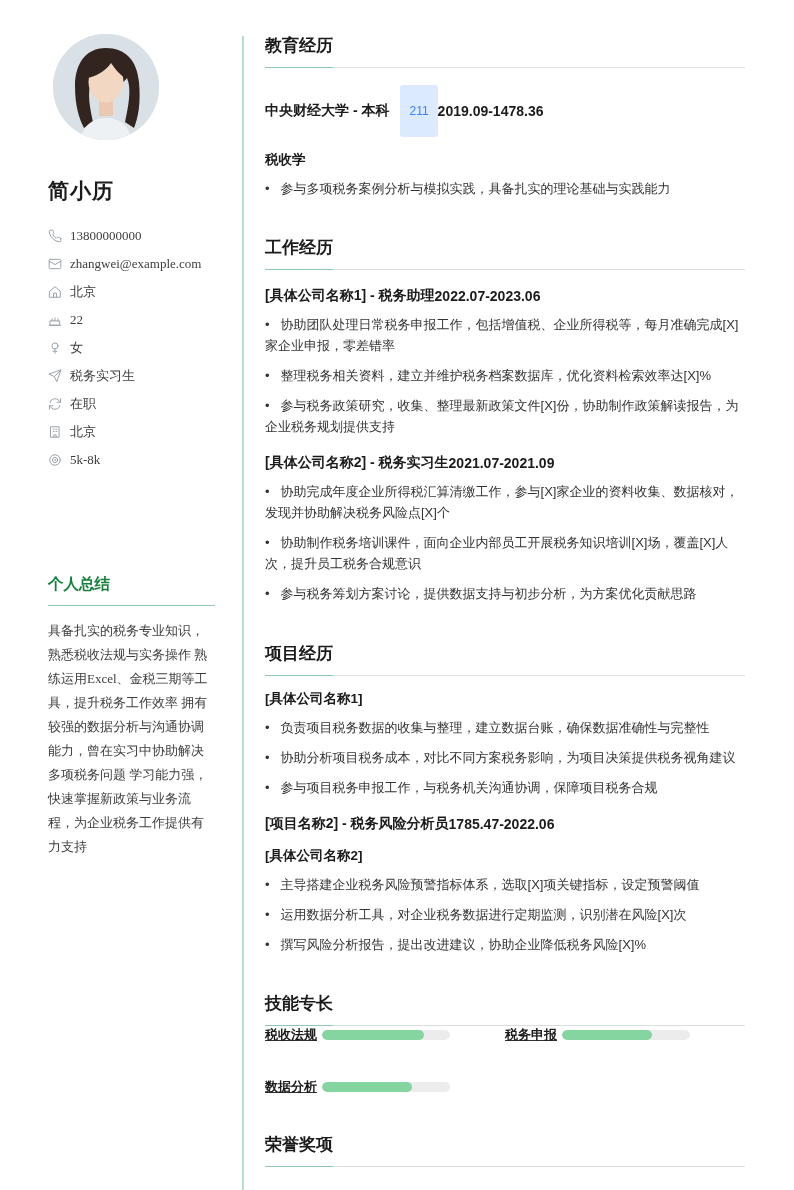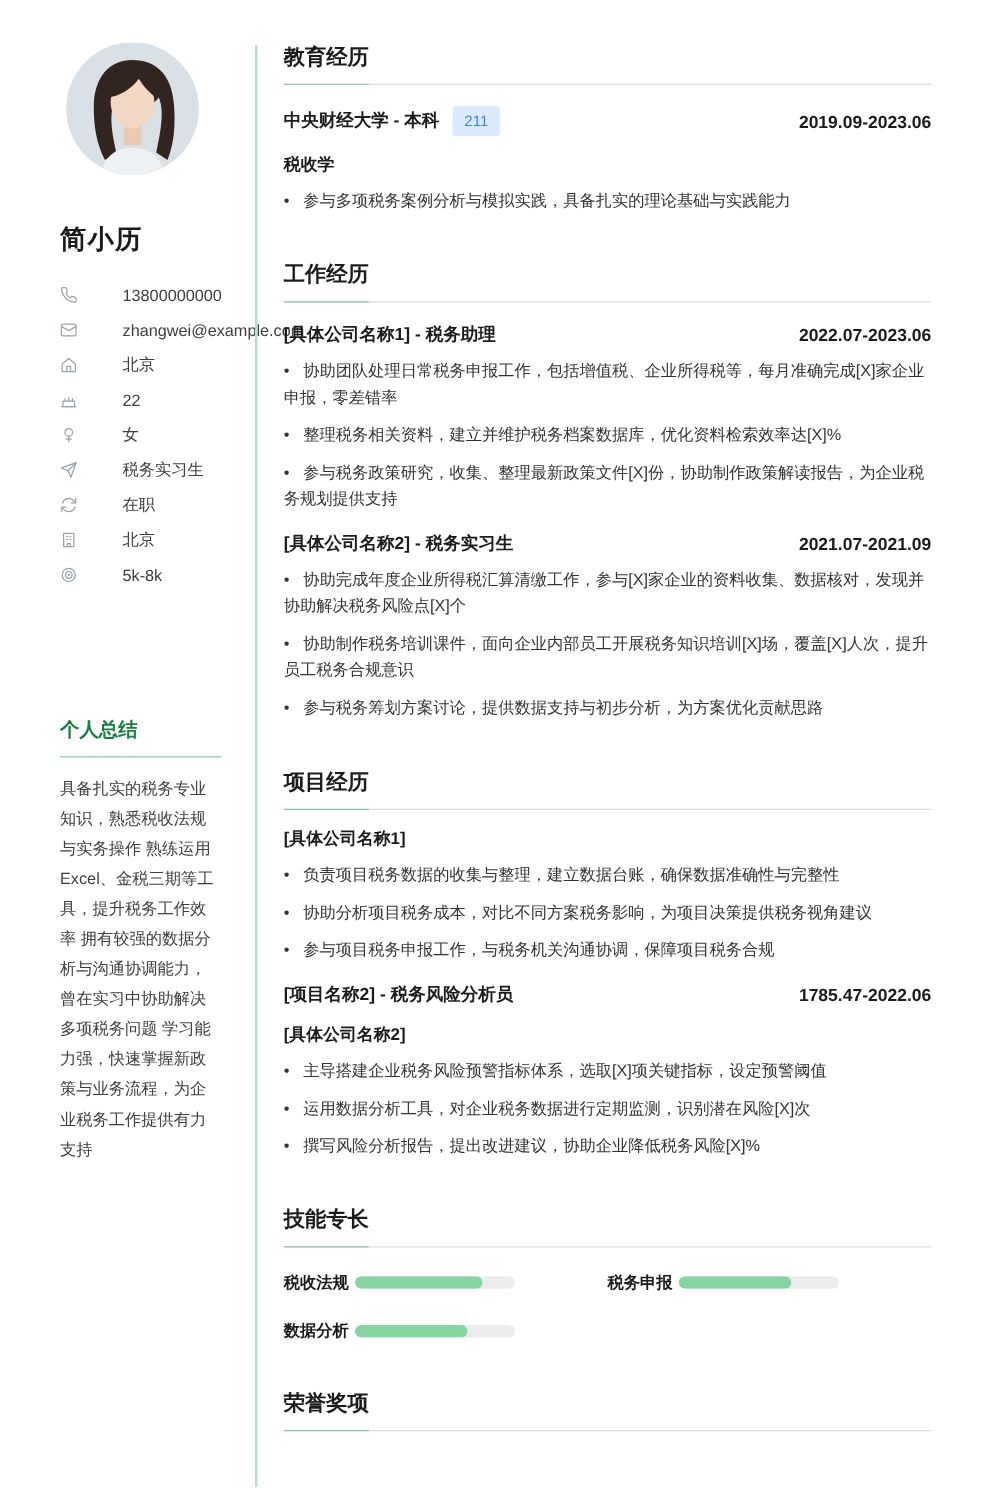--- a/index.html
+++ b/index.html
@@ -4,52 +4,52 @@
 <style>
   :root{
     --accent:#8fc4ba; --divider:#b7dcd3; --skill-fill:#84d5a0; --skill-track:#ececec;
     --badge-bg:#dbeafe; --badge-text:#3b82f6;
   }
   *{box-sizing:border-box;}
   body{margin:0;background:#fff;font-family:"Liberation Sans","DejaVu Sans",sans-serif;color:#333;}
   .page{width:794px;height:1190px;background:#fff;display:flex;overflow:hidden;}
 
   
-  .sidebar{width:204px;flex:none;padding:34px 27px 0 48px;}
+  .sidebar{width:242px;flex:none;padding:34px 27px 0 48px;font-family:Liberation Serif, serif;}
   .avatar{width:106px;height:106px;border-radius:50%;margin-left:5px;overflow:hidden;background:#d9e1e7;}
   .avatar svg{display:block;width:106px;height:106px;}
   .name{font-size:21px;font-weight:700;color:#1b1b1b;margin:37px 0 0 0;letter-spacing:1px;}
   .contacts{margin-top:17px;}
-  .contact{display:flex;align-items:center;height:28px;font-size:13px;color:#3d3d3d;gap:28px;}
+  .contact{display:flex;align-items:center;height:28px;font-size:13px;color:#3d3d3d;}
   .contact .ic{width:14px;height:14px;margin-right:8px;flex:none;color:#9aa3ab;}
   .contact .ic svg{display:block;width:14px;height:14px;stroke:currentColor;fill:none;stroke-width:1.7;stroke-linecap:round;stroke-linejoin:round;}
   .summary{margin-top:100px;}
   .side-title{font-size:15.5px;font-weight:700;color:#15803d;margin:0;padding-bottom:10px;border-bottom:1px solid var(--accent);}
   .summary-text{font-size:13px;line-height:1.85;color:#3d3d3d;margin:13px 0 0 0;}
 
   
   .divider{width:2px;flex:none;background:var(--divider);margin-top:36px;}
 
   
   .main{flex:1;padding:34px 49px 0 21px;}
   .section{margin-top:37px;}
   .section:first-child{margin-top:0;}
   .section-title{font-size:17px;font-weight:700;color:#1b1b1b;margin:0;border-bottom:1px solid #dadfdd;}
   .section-title span{display:inline-block;padding-bottom:10px;border-bottom:1px solid var(--accent);margin-bottom:-1px;}
-  .entry-head{display:flex;justify-content:space-between;align-items:center;margin-top:17px;}
+  .entry-head{display:flex;justify-content:flex-start;align-items:center;margin-top:17px;}
   .entry-name{font-size:14px;font-weight:700;color:#1b1b1b;display:flex;align-items:center;}
   .entry-date{font-size:14px;font-weight:700;color:#1b1b1b;}
-  .badge{margin-left:11px;background:var(--badge-bg);color:var(--badge-text);font-size:12px;font-weight:400;padding:6px 9px;border-radius:3px;line-height:1;}
+  .badge{margin-left:11px;background:var(--badge-bg);color:var(--badge-text);font-size:12px;font-weight:400;padding:20px 9px;border-radius:3px;line-height:1;}
   .entry-sub{margin-top:14px;font-size:13.5px;font-weight:700;color:#1b1b1b;}
   .bullets{margin-top:5px;}
   .bullet{font-size:13px;line-height:1.62;color:#333;margin:9px 0 0 0;}
   .bullet::before{content:"•";margin-right:11px;color:#333;}
 
   
-  .skills-grid{display:grid;grid-template-columns:1fr 1fr;row-gap:21px;margin-top:19px;}
+  .skills-grid{display:grid;grid-template-columns:1fr 1fr;row-gap:34px;text-decoration:underline;}
   .skill{display:flex;align-items:center;}
   .skill-label{width:57px;flex:none;font-size:13px;font-weight:700;color:#1b1b1b;}
   .skill-bar{width:128px;height:10px;border-radius:5px;background:var(--skill-track);overflow:hidden;}
   .skill-fill{height:100%;border-radius:5px;background:var(--skill-fill);}
 </style>
 </head>
 <body>
 
 <div class="page">
 
@@ -166,21 +166,21 @@
 
   <div class="main">
 
     <div class="section">
       <h2 class="section-title"><span>教育经历</span></h2>
       <div class="entry-head">
         <div class="entry-name">
           <span>中央财经大学 - 本科</span>
           <span class="badge">211</span>
         </div>
-        <div class="entry-date">2019.09-2023.06</div>
+        <div class="entry-date">2019.09-1478.36</div>
       </div>
       <div class="entry-sub">税收学</div>
       <div class="bullets">
         <p class="bullet">参与多项税务案例分析与模拟实践，具备扎实的理论基础与实践能力</p>
       </div>
     </div>
 
     <div class="section">
       <h2 class="section-title"><span>工作经历</span></h2>
 

